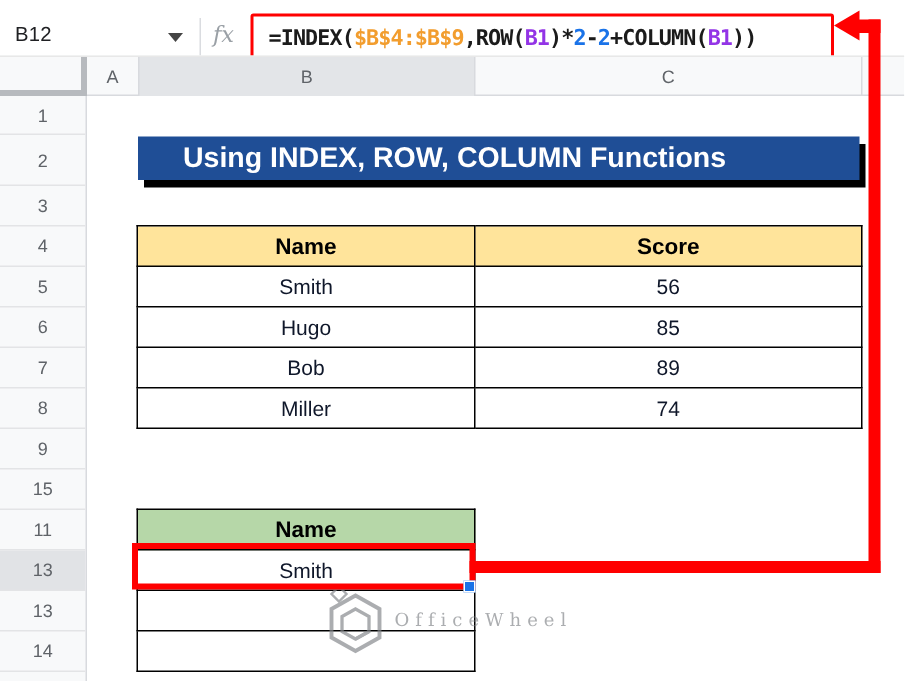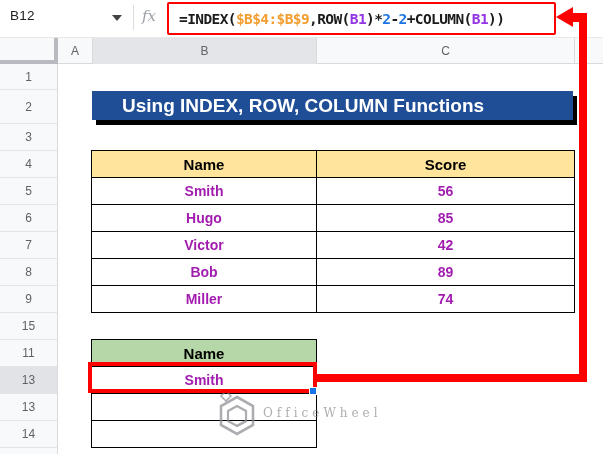--- a/index.html
+++ b/index.html
@@ -3,21 +3,21 @@
 <meta charset="utf-8">
 <style>
   * { margin:0; padding:0; box-sizing:border-box; }
   html,body { background:#fff; }
   .screen {
     position:relative; width:603px; height:454px; overflow:hidden;
     background:#fff; font-family:"Liberation Sans", sans-serif; color:#1a1a1a;
   }
 
   
-  .toolbar { position:absolute; left:0; top:0; width:603px; height:36px; background:#fff; }
+  .toolbar { position:absolute; left:0; top:7px; width:603px; height:36px; background:#fff; }
   .name-box { position:absolute; left:10px; top:8px; font-size:13.5px; color:#202124; letter-spacing:.2px; }
   .name-caret { position:absolute; left:112px; top:15px; width:0; height:0;
     border-left:5px solid transparent; border-right:5px solid transparent; border-top:6px solid #444; }
   .tb-divider { position:absolute; left:133px; top:5px; width:1px; height:25px; background:#dadce0; }
   .fx { position:absolute; left:142px; top:7px; font-family:"DejaVu Serif", serif;
     font-style:italic; font-size:15px; color:#9aa0a6; }
 
   
   .formula-box { position:absolute; left:167px; top:2px; width:389px; height:33px;
     border:2px solid #737373; border-radius:2px; background:#fff;
@@ -52,21 +52,21 @@
   
   table { border-collapse:collapse; table-layout:fixed; position:absolute;border-radius:15px; }
   .t-main { left:91px; top:150px; }
   .t-main col.c1 { width:225px; } .t-main col.c2 { width:258px; }
   .t-result { left:91px; top:339px; }
   .t-result col.c1 { width:225px; }
   th, td { border:1.5px solid #000; text-align:center; vertical-align:middle;
     padding:0; background:#fff; }
   tr { height:27px; }
   th { font-size:15px; font-weight:bold; color:#000; }
-  td { font-size:14px; font-weight:bold; color:#a21caf; }
+  td { font-size:14px; font-weight:normal; color:#0f172a; }
 
   
   .hl-box { position:absolute; left:88px; top:362px; width:229px; height:31px;
     border:4px solid #ff0000; background:transparent; }
   .fill-handle { position:absolute; left:309px; top:387px; width:8px; height:8px;
     background:#1a73e8; border:1px solid #fff; }
   .arrow-h { position:absolute; left:313px; top:374px; width:274px; height:8px; background:#ff0000; }
   .arrow-v { position:absolute; left:579px; top:13px; width:8px; height:369px; background:#ff0000; }
   .arrow-stub { position:absolute; left:571px; top:13px; width:16px; height:9px; background:#ff0000; }
   .arrow-head { position:absolute; left:556px; top:7px; width:0; height:0;
@@ -135,24 +135,20 @@
     </tr>
     <tr>
       <td>Smith</td>
       <td>56</td>
     </tr>
     <tr>
       <td>Hugo</td>
       <td>85</td>
     </tr>
     <tr>
-      <td>Victor</td>
-      <td>42</td>
-    </tr>
-    <tr>
       <td>Bob</td>
       <td>89</td>
     </tr>
     <tr>
       <td>Miller</td>
       <td>74</td>
     </tr>
   </tbody>
     </table>
 

